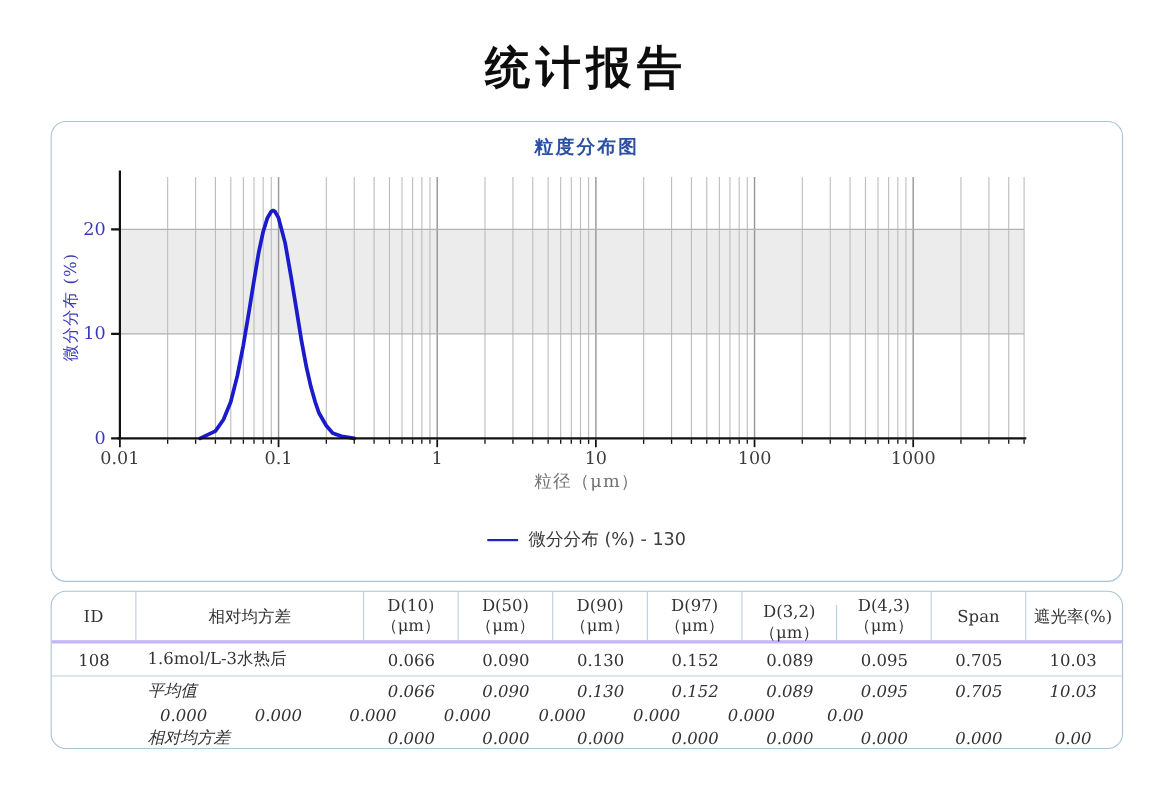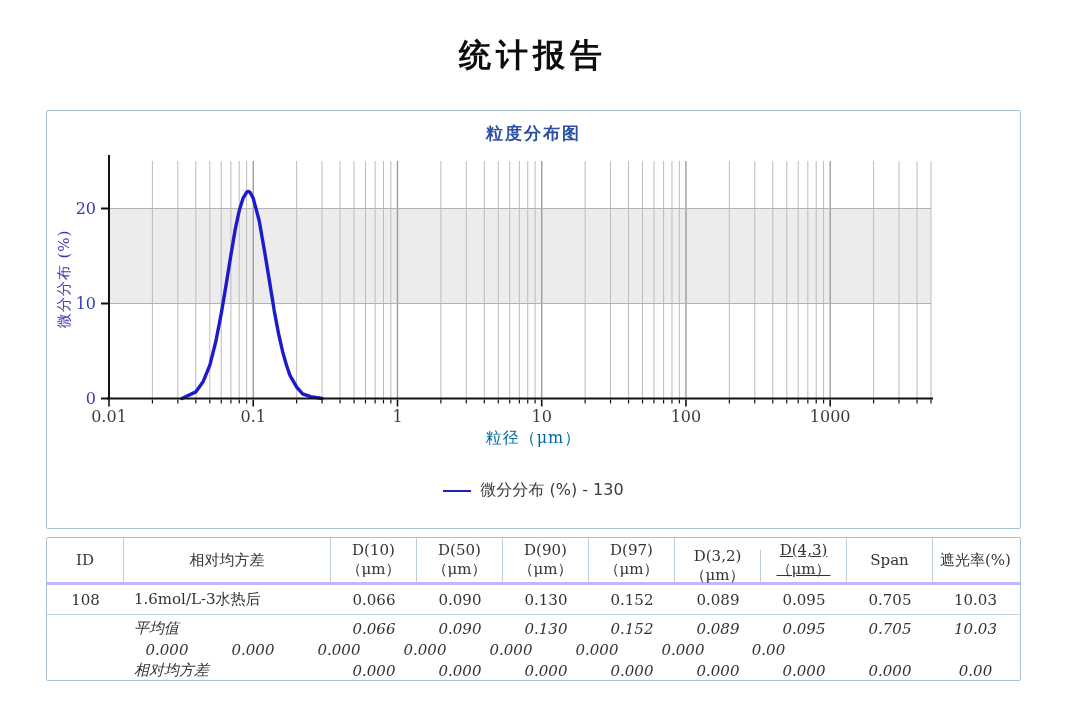--- a/index.html
+++ b/index.html
@@ -1,28 +1,28 @@
 <!DOCTYPE html>
 <html><head>
 <meta charset="utf-8">
 <style>
   html,body { margin:0; padding:0; background:#fff; }
   .page { position:relative; width:1066px; height:723px; background:#fff;
           font-family:"DejaVu Serif","Liberation Serif",serif; color:#333; overflow:hidden; }
   .report-title { position:absolute; top:34px; left:0; width:100%; text-align:center;
-          font-size:32px; font-weight:bold; color:#0d0d0d; letter-spacing:5px; }
+          font-size:41px; font-weight:bold; color:#0d0d0d; letter-spacing:5px; }
   .panel { position:absolute; left:46px; width:973px; border:1px solid #a9c3d7;
-          background:#fff; border-radius:2px; box-sizing:content-box; }
+          background:#fff; border-radius:14px; box-sizing:content-box; }
   .chart-panel { top:110px; height:417px; }
   .chart-title { position:absolute; top:11px; left:0; width:100%; text-align:center;
           font-family:"DejaVu Sans","Liberation Sans",sans-serif;
           font-size:17px; font-weight:bold; color:#2b4fa5; letter-spacing:2px; }
   svg.chart { position:absolute; left:0; top:0; }
   .x-axis-title { position:absolute; top:317px; left:0; width:100%; text-align:center;
-          font-size:16px; color:#0369a1; letter-spacing:1px; }
+          font-size:16px; color:#737373; letter-spacing:1px; }
   .legend { position:absolute; top:369px; left:0; width:100%; display:flex;
           justify-content:center; align-items:center; gap:9px;
           font-family:"DejaVu Sans","Liberation Sans",sans-serif; font-size:16px; color:#3c3c3c; }
   .legend-line { width:28px; height:0; border-top:2px solid #2222bb; }
   .table-panel { top:537px; height:142px; font-size:15px; }
   .thead { display:flex; height:44px; border-bottom:3px solid #c4b5fd; }
   .th { display:flex; flex-direction:column; justify-content:center; align-items:center;
         border-right:1px solid #bccfdf; line-height:19px; box-sizing:border-box; flex:none; }
   .th:last-child { border-right:none; }
   .trow { display:flex; height:29px; align-items:center; border-bottom:1px solid #c2d3e1; }
@@ -188,21 +188,21 @@
           <div>（μm）</div>
         </div>
         <div class="th" style="width: 86px;">
           <div>D(97)</div>
           <div>（μm）</div>
         </div>
         <div class="th" style="width: 86px; margin-top: 12px;">
           <div>D(3,2)</div>
           <div>（μm）</div>
         </div>
-        <div class="th" style="width: 86px; text-decoration: underline;">
+        <div class="th" style="width: 86px;">
           <div>D(4,3)</div>
           <div>（μm）</div>
         </div>
         <div class="th" style="width: 86px;">
           <div>Span</div>
         </div>
         <div class="th" style="width: 85px;">
           <div>遮光率(%)</div>
         </div>
       </div>

